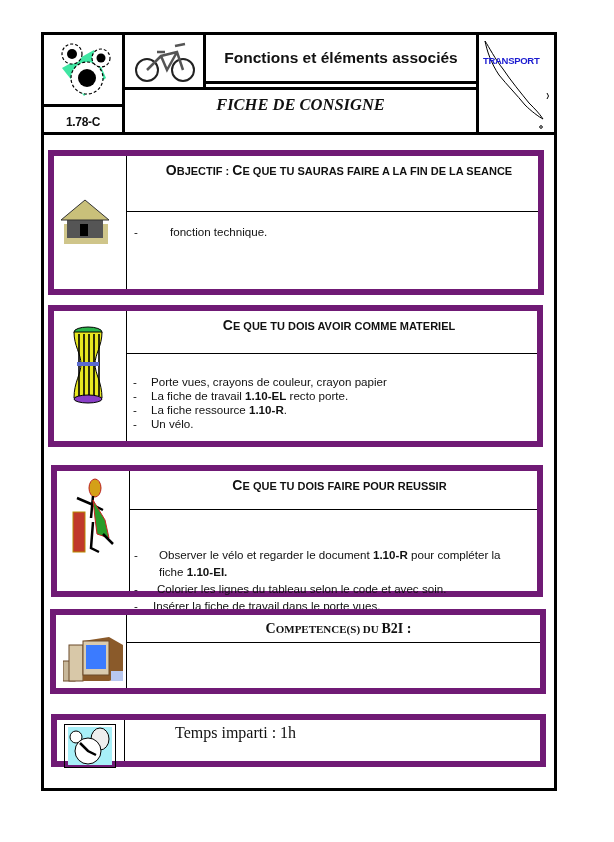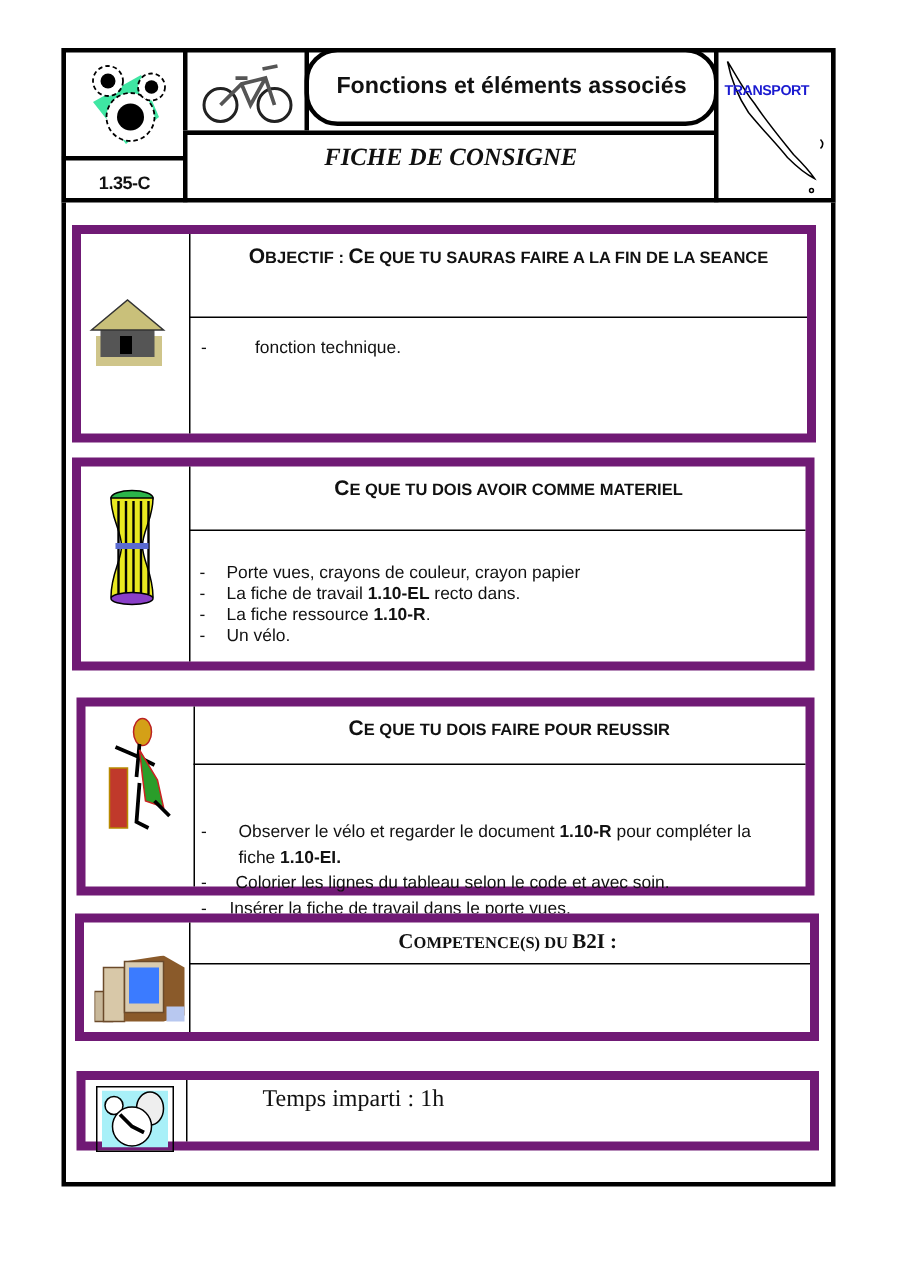--- a/index.html
+++ b/index.html
@@ -4,21 +4,21 @@
 <style>
   html, body { margin: 0; padding: 0; background: #ffffff; }
   body { width: 614px; height: 842px; position: relative; overflow: hidden; font-family: "Liberation Sans", sans-serif; color: #111; }
   .abs { position: absolute; box-sizing: border-box; }
   .frame { left: 41px; top: 32px; width: 516px; height: 759px; border: 3px solid #000; }
   
   .hbox { border: 3px solid #000; background: #fff; }
   .h-gears { left: 41px; top: 32px; width: 84px; height: 75px; border-width: 3px; }
   .h-code { left: 41px; top: 104px; width: 84px; height: 31px; display:flex; align-items:flex-end; justify-content:center; padding-bottom:3px; font-weight: bold; font-size: 12px; letter-spacing: -0.3px; }
   .h-bike { left: 122px; top: 32px; width: 84px; height: 58px; }
-  .h-title { left: 203px; top: 32px; width: 276px; height: 52px; display:flex; align-items:center; justify-content:center; font-weight: bold; font-size: 15.5px; border-radius: 22px; }
+  .h-title { left: 203px; top: 32px; width: 276px; height: 52px; display:flex; align-items:center; justify-content:center; font-weight: bold; font-size: 15.5px; }
   .h-sub { left: 122px; top: 87px; width: 357px; height: 48px; display:flex; align-items:flex-start; justify-content:center; padding-top:5px; font-family: "Liberation Serif", serif; font-style: italic; font-weight: bold; font-size: 16.5px; }
   .h-map { left: 476px; top: 32px; width: 81px; height: 103px; }
   .transport { position:absolute; left: 4px; top: 20px; font-weight: bold; font-size: 9.5px; color: #1a1ad0; letter-spacing: -0.3px; }
   
   .sec { border: 6px solid #701a75; background: #fff; }
   .col { position:absolute; top:0; bottom:0; border-right: 1px solid #000; }
   .divider { position:absolute; height:0; border-top: 1px solid #000; }
   .sec-title { position:absolute; font-weight: bold; font-size: 12px; text-align:center; }
   .sc-big { font-size: 14px; }
   .sc-small { font-size: 11px; }
@@ -41,21 +41,21 @@
     <g fill="#fff" stroke="#000" stroke-width="1.2">
       <circle cx="33" cy="40" r="16" stroke-dasharray="3 2"></circle>
       <circle cx="18" cy="16" r="10" stroke-dasharray="3 2"></circle>
       <circle cx="47" cy="20" r="9" stroke-dasharray="3 2"></circle>
     </g>
     <circle cx="33" cy="40" r="9" fill="#000"></circle>
     <circle cx="18" cy="16" r="5" fill="#000"></circle>
     <circle cx="47" cy="20" r="4.5" fill="#000"></circle>
   </svg>
 </div>
-<div class="abs hbox h-code">1.35-C</div>
+<div class="abs hbox h-code">1.78-C</div>
 <div class="abs hbox h-bike">
   <svg class="icon" style="left:8px;top:5px" width="64" height="44" viewBox="0 0 64 44">
     <g fill="none" stroke="#222" stroke-width="2">
       <circle cx="14" cy="30" r="11"></circle>
       <circle cx="50" cy="30" r="11"></circle>
     </g>
     <g fill="none" stroke="#555" stroke-width="2.5">
       <path d="M14 30 L28 16 L44 12 L50 30 M28 16 L34 30 L44 12"></path>
       <path d="M24 12 L32 12 M42 6 L52 4"></path>
     </g>
@@ -104,21 +104,21 @@
       </g>
     <rect x="6" y="36" width="22" height="4" fill="#5a6ad0"></rect>
     <ellipse cx="17" cy="73" rx="14" ry="4" fill="#8a3fc8" stroke="#000"></ellipse>
   </svg>
   <div class="divider" style="left:72px;right:0;top:42px;"></div>
   <div class="sec-title" style="left:80px;top:6px;width:410px;">
     <span class="sc-big">C</span><span class="sc-small">E QUE TU DOIS AVOIR COMME MATERIEL</span>
   </div>
   <div class="list" style="left:79px;top:64px;width:410px;">
     <div class="li"><span class="dash">-</span><span style="padding-left:18px">Porte vues, crayons de couleur, crayon papier</span></div>
-    <div class="li"><span class="dash">-</span><span style="padding-left:18px">La fiche de travail </span><b>1.10-EL</b><span> recto dans.</span></div>
+    <div class="li"><span class="dash">-</span><span style="padding-left:18px">La fiche de travail </span><b>1.10-EL</b><span> recto porte.</span></div>
     <div class="li"><span class="dash">-</span><span style="padding-left:18px">La fiche ressource </span><b>1.10-R</b><span>.</span></div>
     <div class="li"><span class="dash">-</span><span style="padding-left:18px">Un vélo.</span></div>
   </div>
 </div>
 
 <div class="abs sec" style="left:51px;top:465px;width:492px;height:132px;">
   <div class="col" style="left:0;width:72px;"></div>
   <svg class="icon" style="left:12px;top:7px" width="50" height="80" viewBox="0 0 50 80">
     <ellipse cx="26" cy="10" rx="6" ry="9" fill="#d4a017" stroke="#b22"></ellipse>
     <path d="M24 18 L22 40 M22 26 L8 20 M22 26 L34 32" stroke="#000" stroke-width="2.5" fill="none"></path>

